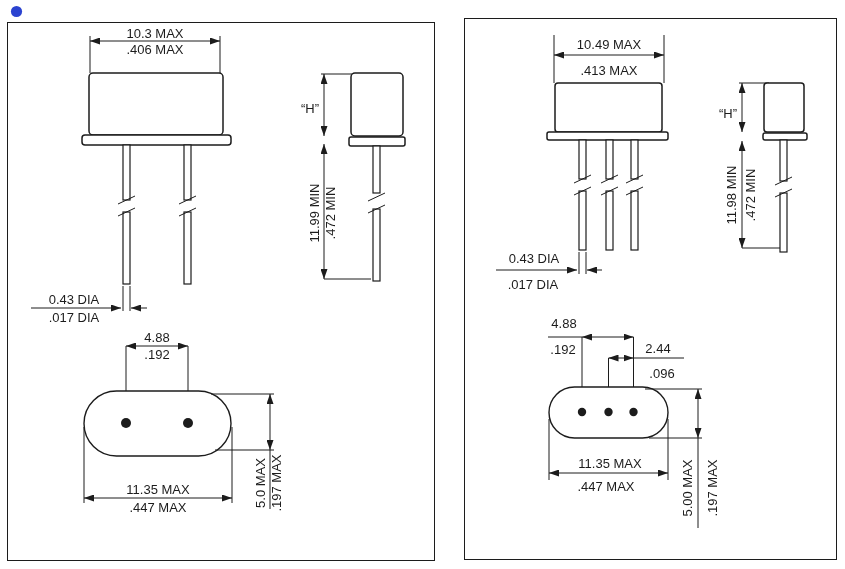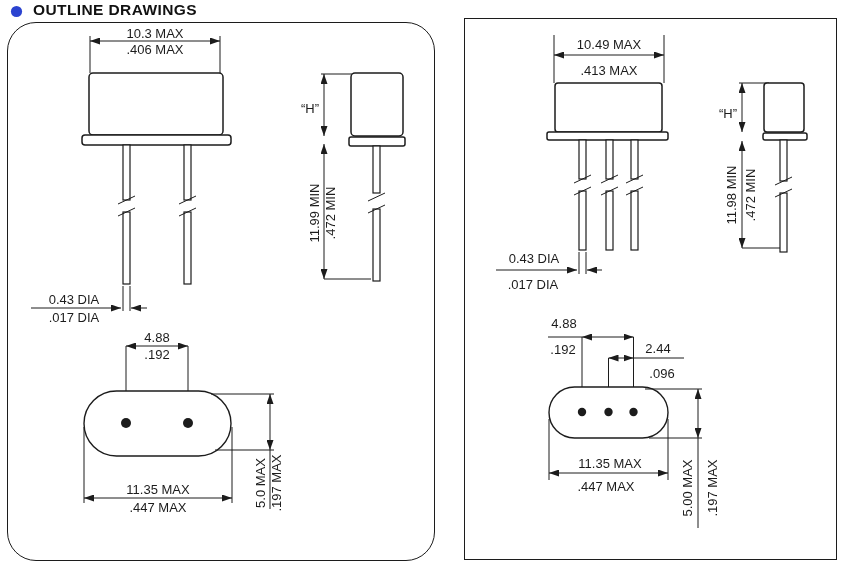--- a/index.html
+++ b/index.html
@@ -3,41 +3,40 @@
 <meta charset="utf-8">
 <style>
   html,body{margin:0;padding:0;background:#fff;}
   .page{position:relative;width:845px;height:569px;background:#ffffff;overflow:hidden;
         font-family:"Liberation Sans","DejaVu Sans",sans-serif;color:#1c1c1c;}
   .header{position:absolute;left:0;top:0;width:845px;height:22px;}
   .bullet-wrap{position:absolute;left:10px;top:5px;width:13px;height:13px;}
   .section-title{position:absolute;left:33px;top:1px;margin:0;font-size:15.5px;font-weight:bold;
                  letter-spacing:.4px;color:#111;}
   .panel{position:absolute;border:1.6px solid #1c1c1c;background:#fff;}
-  .panel-left{left:7px;top:22px;width:426px;height:537px;border-radius:29px;}
+  .panel-left{left:7px;top:22px;width:426px;height:537px;}
   .panel-right{left:464px;top:18px;width:371px;height:540px;}
   svg{display:block;}
   svg text{font-family:"Liberation Sans","DejaVu Sans",sans-serif;font-size:13px;fill:#1c1c1c;}
   .ln{stroke:#1c1c1c;stroke-width:1;fill:none;}
   .shape{stroke:#1c1c1c;stroke-width:1.5;fill:#ffffff;}
   .lead{stroke:#1c1c1c;stroke-width:1.2;fill:#ffffff;}
   .pin{fill:#1c1c1c;stroke:none;}
 </style>
 </head>
 <body>
 
 <div class="page">
 
   <div class="header">
     <span class="bullet-wrap">
       <svg width="13" height="13" viewBox="0 0 13 13">
         <circle cx="6.5" cy="6.5" r="5.6" fill="#2b43d0"></circle>
       </svg>
     </span>
-    <h1 class="section-title">OUTLINE DRAWINGS</h1>
   </div>
 
   <div class="panel panel-left">
     <svg width="426" height="537" viewBox="0 0 426 537">
       <defs>
         <marker id="arwL" viewBox="0 0 10 7" refX="10" refY="3.5" markerWidth="10" markerHeight="7" orient="auto-start-reverse">
           <path d="M0,0 L10,3.5 L0,7 z" fill="#1c1c1c"></path>
         </marker>
       </defs>
 

